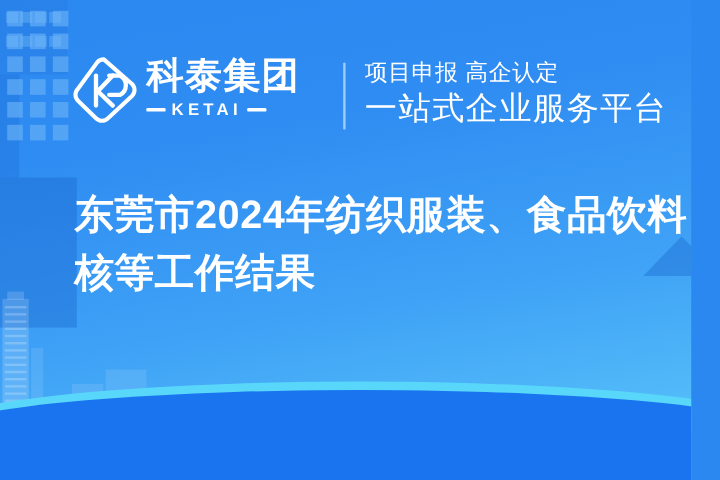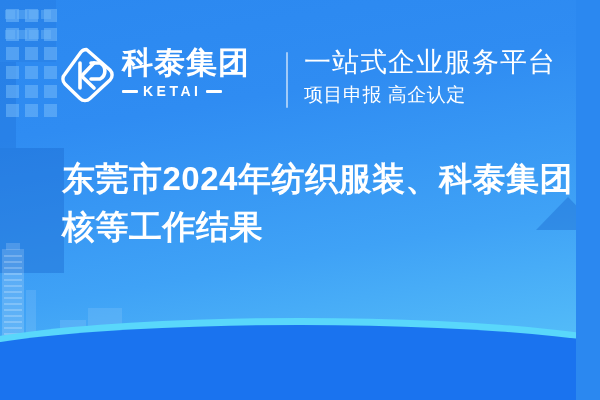--- a/index.html
+++ b/index.html
@@ -176,23 +176,23 @@
       <div id="logo-en-row">
         <span class="dash"></span>
         <span id="logo-en">KETAI</span>
         <span class="dash"></span>
       </div>
     </div>
 
     <div id="divider"></div>
 
     <div id="tagline">
+      <div id="tagline-sub">项目申报 高企认定</div>
       <div id="tagline-main">一站式企业服务平台</div>
-      <div id="tagline-sub">项目申报 高企认定</div>
     </div>
   </div>
 
   <div id="title">
-    <span class="tline">东莞市2024年纺织服装、科泰集团</span>
+    <span class="tline">东莞市2024年纺织服装、食品饮料</span>
     <span class="tline">核等工作结果</span>
   </div>
 
 </div>
 
 </body></html>

